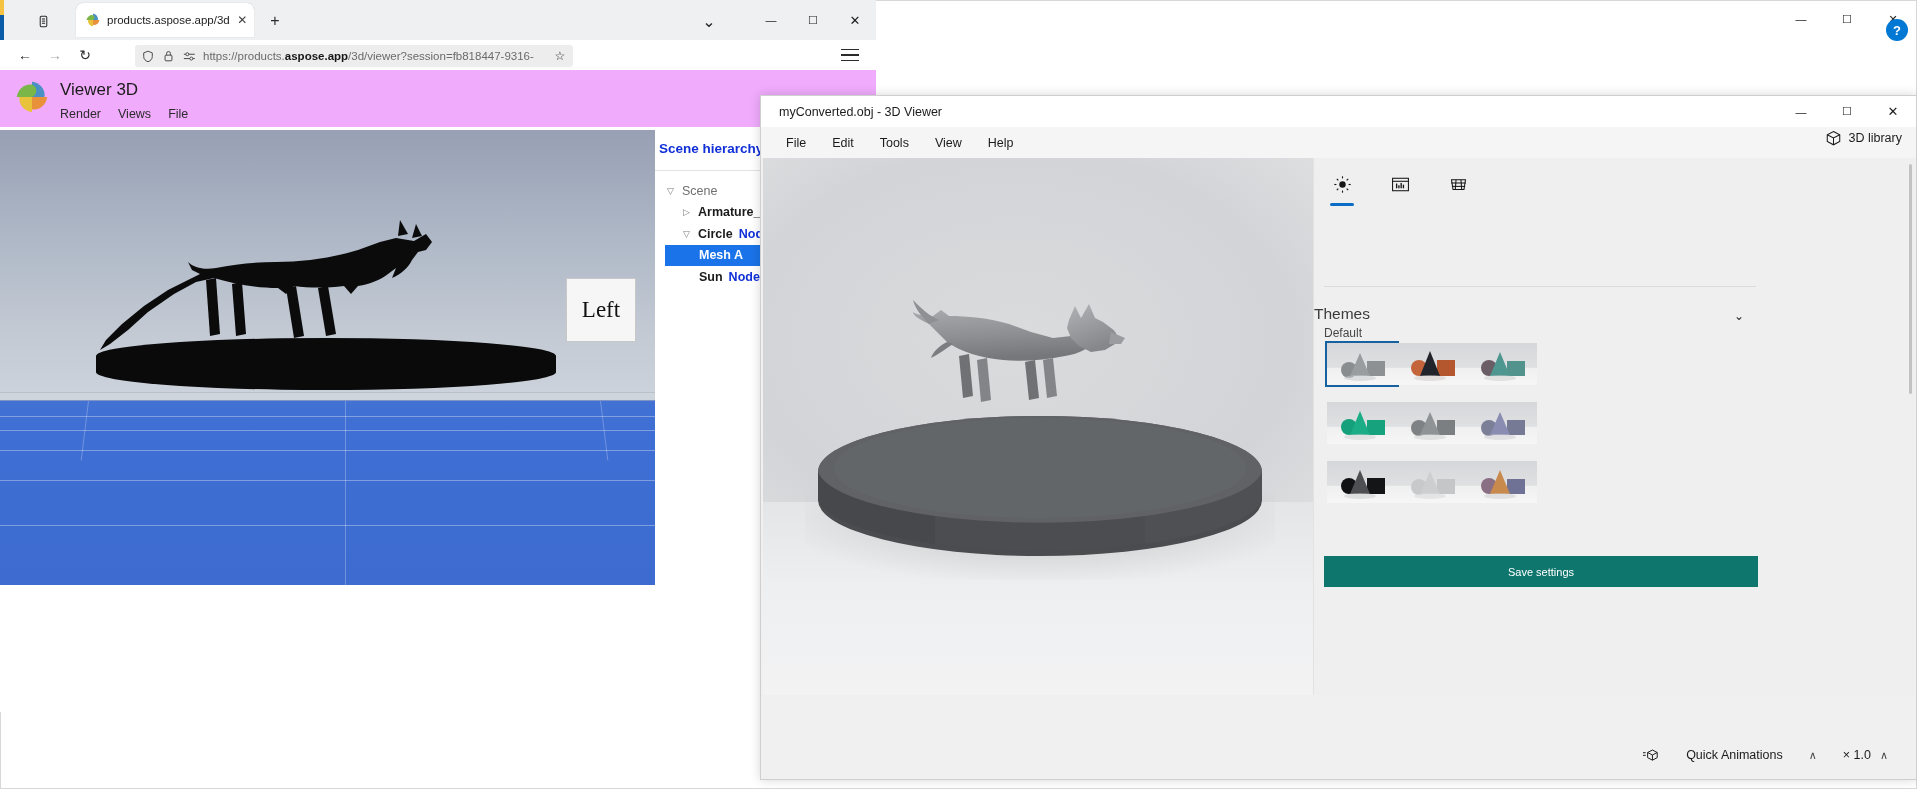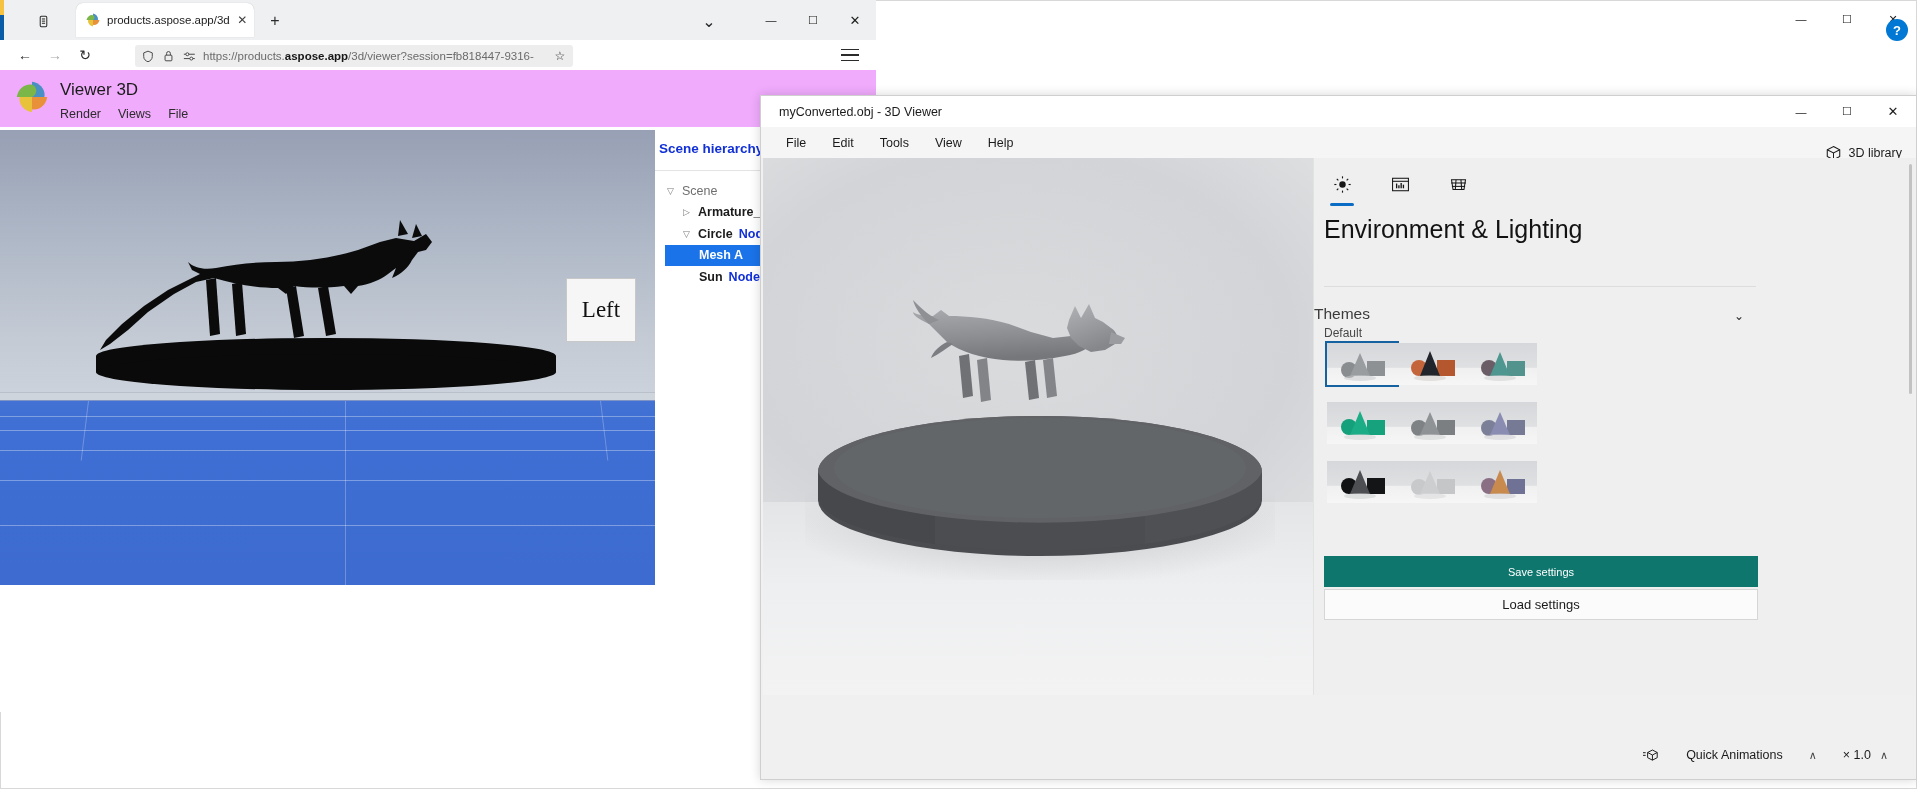--- a/index.html
+++ b/index.html
@@ -203,21 +203,21 @@
     font-size: 11px; color: #1b1b1b;
   }
   .v-winctrl.close-x { font-size: 13px; }
 
   .v-menubar {
     position: absolute; left: 0; top: 31px; width: 1155px; height: 31px;
     background: #f5f5f5; display: flex; align-items: center; padding-left: 12px; gap: 0;
   }
   .v-menu-item { font-size: 12.5px; color: #1b1b1b; padding: 4px 13px; }
   .lib-btn {
-    position: absolute; right: 14px; top: 15px; height: 22px;
+    position: absolute; right: 14px; top: 0; height: 22px;
     display: flex; align-items: center; gap: 7px;
   }
   .lib-btn span { font-size: 12.5px; color: #1b1b1b; }
 
   .v-canvas {
     position: absolute; left: 2px; top: 62px; width: 550px; height: 537px;
     background: radial-gradient(ellipse 120% 85% at 46% 34%, #d9dbdd 0%, #d2d4d7 42%, #e9eaeb 80%, #f2f2f3 100%);
     overflow: hidden;
   }
   .v-floor {
@@ -588,21 +588,20 @@
               <path d="M2.6 4 H17.4 L15.8 14.4 H4.2 Z"></path>
               <line x1="2.2" y1="7.4" x2="17.8" y2="7.4"></line>
               <line x1="3" y1="11" x2="17" y2="11"></line>
               <line x1="7.4" y1="4" x2="6.6" y2="14.4"></line>
               <line x1="12.6" y1="4" x2="13.4" y2="14.4"></line>
             </svg>
           </span>
         </div>
       </div>
 
-      <div class="panel-h1">Environment &amp; Lighting</div>
       <div class="panel-div"></div>
 
       <div class="themes-row">
         <span class="t-lbl">Themes</span>
         <span class="t-chev">⌄</span>
       </div>
 
       <div class="default-lbl">Default</div>
 
       <div class="theme-grid">
@@ -674,21 +673,20 @@
           <svg width="70" height="42" viewBox="0 0 70 42">
             <ellipse cx="22" cy="25" rx="8" ry="8" fill="#8a6f84"></ellipse>
             <rect x="40" y="18" width="18" height="15" fill="#6f7294"></rect>
             <path d="M33 9 L43 33 H23 Z" fill="#c98a4e"></path>
             <ellipse cx="33" cy="35" rx="16" ry="3" fill="#cbccd0" opacity=".5"></ellipse>
           </svg>
         </div>
       </div>
 
       <button class="btn-save">Save settings</button>
-      <button class="btn-load">Load settings</button>
 
       <div class="scrollbar-track">
         <div class="scrollbar-thumb"></div>
       </div>
     </div>
 
     <div class="v-statusbar">
       <div class="qa-group">
         <span class="ic">
           <svg width="18" height="16" viewBox="0 0 20 18" fill="none" stroke="#1b1b1b" stroke-width="1.1">

